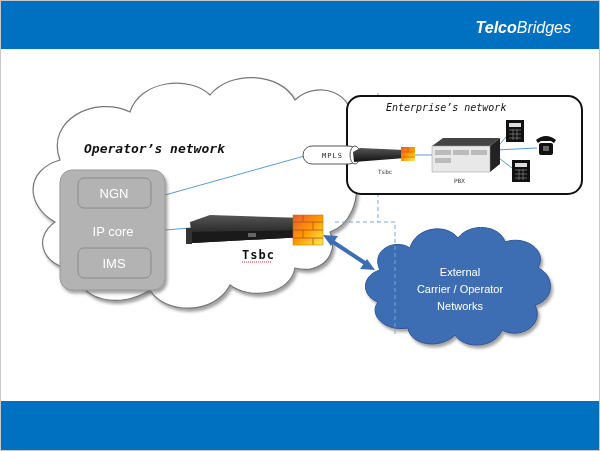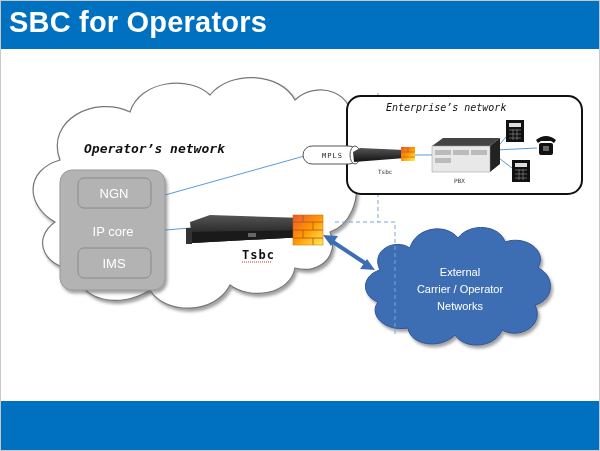--- a/index.html
+++ b/index.html
@@ -18,21 +18,21 @@
   .mpls-txt{font-family:"DejaVu Sans Mono",monospace;font-size:7px;fill:#222;letter-spacing:1px;}
   .tsbc-txt{font-family:"DejaVu Sans Mono",monospace;font-weight:bold;font-size:12px;fill:#111;letter-spacing:1px;}
   .tsbc-small{font-family:"DejaVu Sans Mono",monospace;font-size:6px;fill:#333;}
   .pbx-txt{font-family:"DejaVu Sans Mono",monospace;font-size:6px;fill:#333;}
 </style>
 </head>
 <body>
 
 <div class="frame"></div>
 <div class="header">
-  <div class="title">SBC for Operators</div>
+  <div class="logo"><b>Telco</b><span>Bridges</span></div>
 </div>
 
 <svg class="diagram" width="600" height="451" viewBox="0 0 600 451">
   <defs>
     <filter id="sh" x="-10%" y="-10%" width="130%" height="130%">
       <feDropShadow dx="2" dy="3" stdDeviation="1.5" flood-color="#555" flood-opacity="0.55"></feDropShadow>
     </filter>
     <linearGradient id="fw" x1="0" y1="0" x2="1" y2="1">
       <stop offset="0" stop-color="#e53"></stop>
       <stop offset="0.5" stop-color="#f90"></stop>

